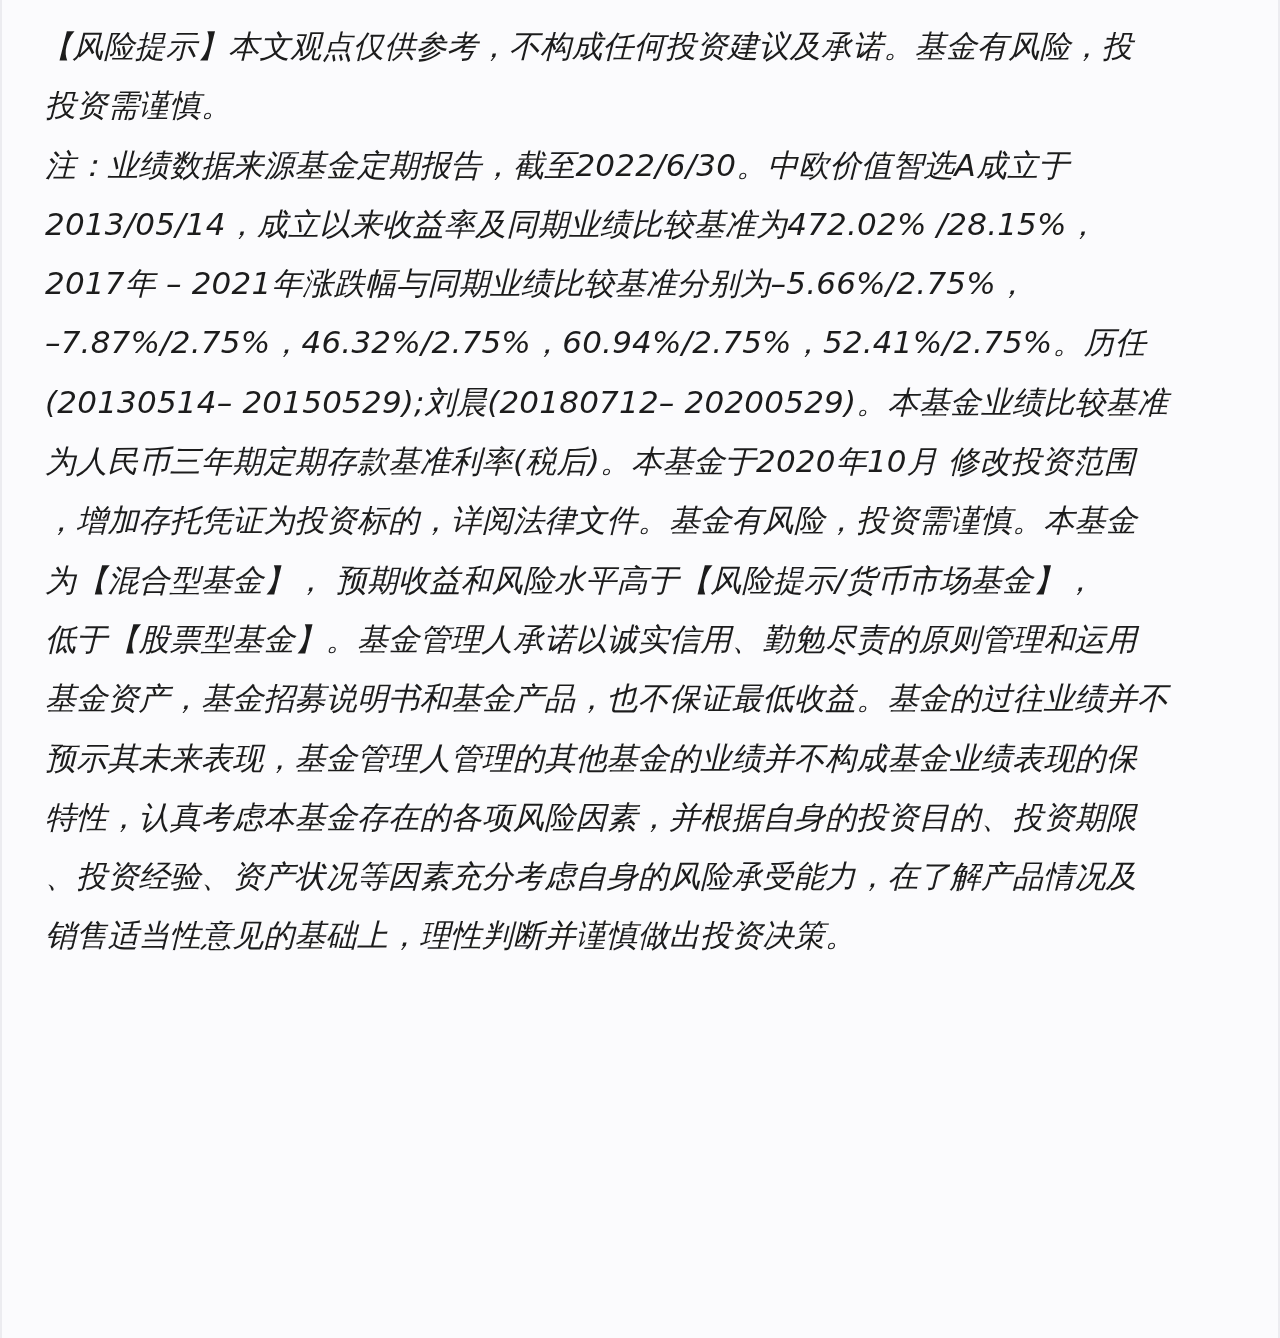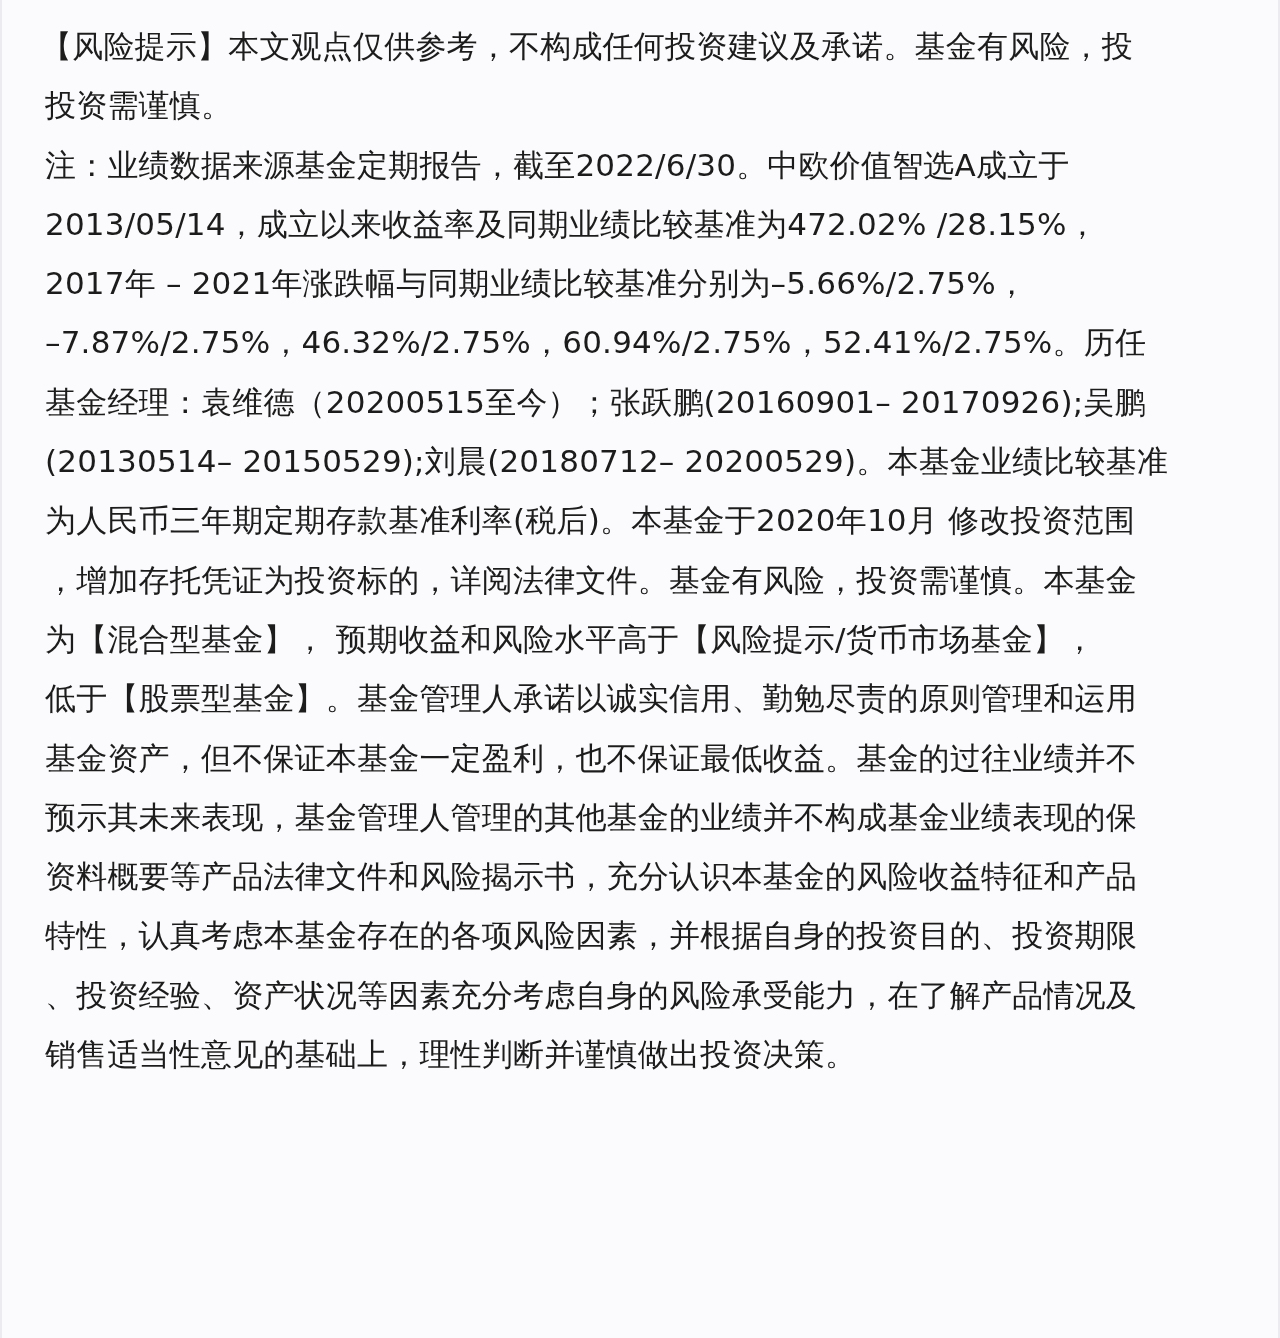--- a/index.html
+++ b/index.html
@@ -16,20 +16,21 @@
     .page {
       position: absolute;
       left: 0;
       top: 0;
       width: 1280px;
       height: 1338px;
       background: #fbfbfd;
       border-left: 2px solid #ececf0;
       border-right: 2px solid #ececf0;
       box-sizing: border-box;
+      font-style: italic;
     }
     .content {
       position: absolute;
       left: 43px;
       top: 17px;
       width: 1200px;
       color: #1c1c1c;
       font-family: "DejaVu Sans", "Liberation Sans", sans-serif;
       font-size: 31px;
       line-height: 59.3px;
@@ -53,29 +54,27 @@
     <div>
       <span class="line first">【风险提示】本文观点仅供参考，不构成任何投资建议及承诺。基金有风险，投</span>
       <span class="line">投资需谨慎。</span>
     </div>
 
     <div>
       <span class="line">注：业绩数据来源基金定期报告，截至2022/6/30。中欧价值智选A成立于</span>
       <span class="line">2013/05/14，成立以来收益率及同期业绩比较基准为472.02% /28.15%，</span>
       <span class="line">2017年 – 2021年涨跌幅与同期业绩比较基准分别为–5.66%/2.75%，</span>
       <span class="line">–7.87%/2.75%，46.32%/2.75%，60.94%/2.75%，52.41%/2.75%。历任</span>
-      <span class="line">基金经理：袁维德（20200515至今）；张跃鹏(20160901– 20170926);吴鹏</span>
       <span class="line">(20130514– 20150529);刘晨(20180712– 20200529)。本基金业绩比较基准</span>
       <span class="line">为人民币三年期定期存款基准利率(税后)。本基金于2020年10月 修改投资范围</span>
       <span class="line">，增加存托凭证为投资标的，详阅法律文件。基金有风险，投资需谨慎。本基金</span>
       <span class="line">为【混合型基金】， 预期收益和风险水平高于【风险提示/货币市场基金】，</span>
       <span class="line">低于【股票型基金】。基金管理人承诺以诚实信用、勤勉尽责的原则管理和运用</span>
-      <span class="line">基金资产，但不保证本基金一定盈利，也不保证最低收益。基金的过往业绩并不</span>
+      <span class="line">基金资产，基金招募说明书和基金产品，也不保证最低收益。基金的过往业绩并不</span>
       <span class="line">预示其未来表现，基金管理人管理的其他基金的业绩并不构成基金业绩表现的保</span>
-      <span class="line">资料概要等产品法律文件和风险揭示书，充分认识本基金的风险收益特征和产品</span>
       <span class="line">特性，认真考虑本基金存在的各项风险因素，并根据自身的投资目的、投资期限</span>
       <span class="line">、投资经验、资产状况等因素充分考虑自身的风险承受能力，在了解产品情况及</span>
       <span class="line">销售适当性意见的基础上，理性判断并谨慎做出投资决策。</span>
     </div>
 
 
   </div>
 </div>
 
 </body></html>

